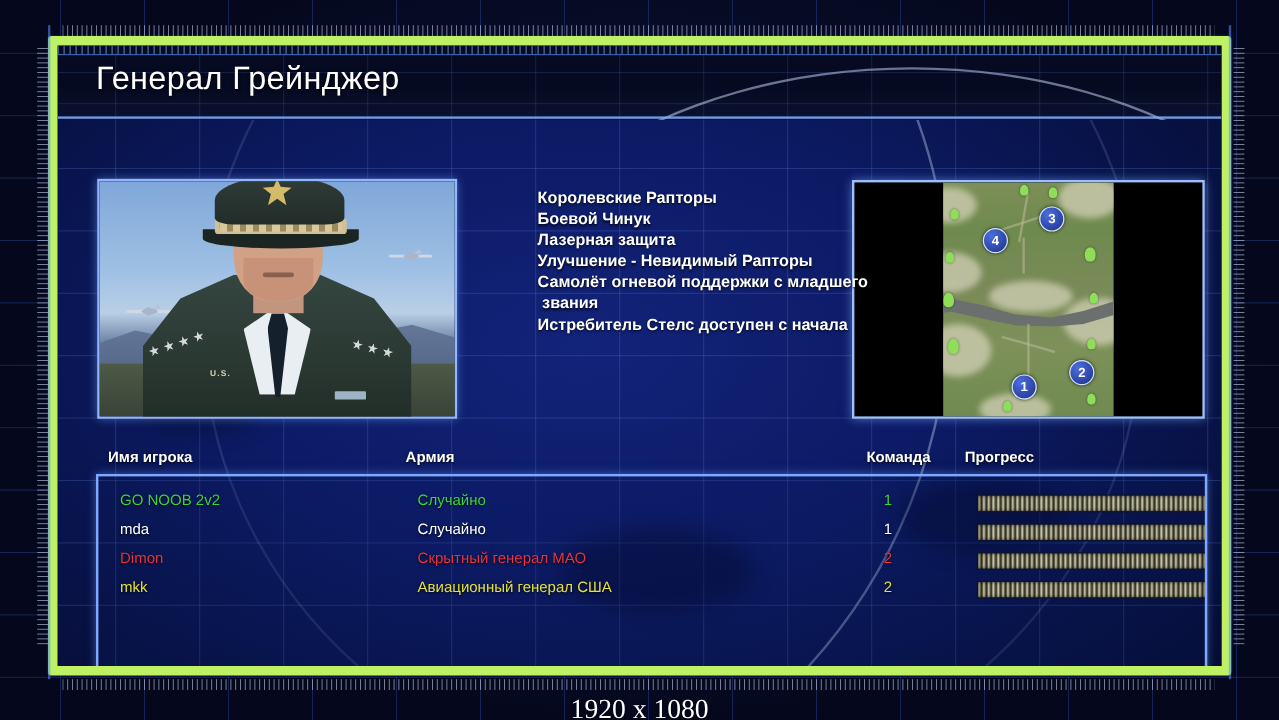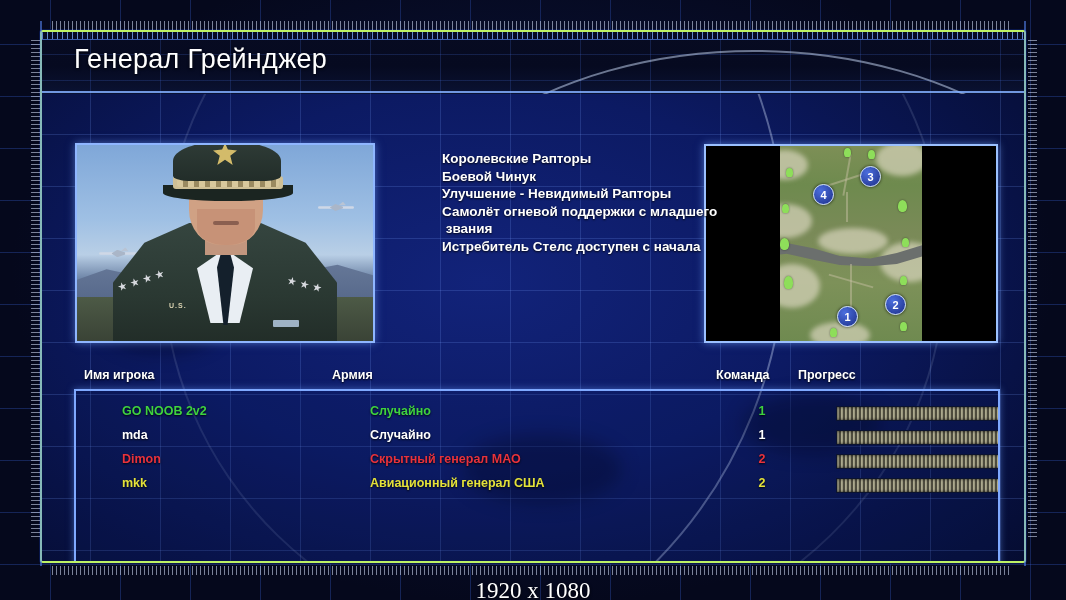--- a/index.html
+++ b/index.html
@@ -51,21 +51,21 @@
   .clock{
     position:absolute;right:4px;top:0;height:13px;line-height:13px;
     font-family:"DejaVu Sans Mono","Liberation Mono",monospace;
     font-size:9px;font-weight:bold;color:#e7eefc;letter-spacing:.5px;
   }
 
   
   .frame{
     position:absolute;left:40px;top:30px;width:986px;height:533px;
     box-sizing:border-box;
-    border:2px solid #bef264;
+    border:8px solid #bef264;
     border-radius:3px;
     box-shadow:0 0 0 1px rgba(10,24,80,.9), 0 0 14px rgba(40,90,220,.45) inset;
     background:transparent;
     overflow:hidden;
   }
   
   .hdr{
     position:absolute;left:0;top:0;width:100%;height:62px;
     background:linear-gradient(180deg,#070b22 0%, #060a20 55%, #0a1233 100%);
     overflow:hidden;
@@ -219,22 +219,22 @@
   .c-team{left:632px;}
   .c-prog{left:714px;}
 
   .tbl-box{
     position:absolute;left:32px;top:295px;width:922px;height:193px;
     border:2px solid #7fa9ff;
     box-shadow:0 0 7px rgba(110,160,255,.5);
     background:rgba(10,26,96,.18);
     overflow:hidden;
   }
-  .row{position:absolute;left:0;width:100%;height:24px;font-size:12.5px;font-weight:bold;
-    text-shadow:0 1px 2px rgba(0,0,0,.85);margin-left:28px;}
+  .row{position:absolute;left:0;width:100%;height:24px;font-size:12.5px;font-weight:normal;
+    text-shadow:0 1px 2px rgba(0,0,0,.85);}
   .row .nm{position:absolute;left:18px;top:3px;}
   .row .ar{position:absolute;left:266px;top:3px;}
   .row .tm{position:absolute;left:650px;top:3px;width:16px;text-align:center;}
   .bar{
     position:absolute;left:732px;top:5px;width:190px;height:13px;
     border:1px solid #0b1330;
     background:
       repeating-linear-gradient(90deg,
         #8f8d74 0px, #c9c6a8 1px, #6e6c58 2px, #2c2b23 3px, #6e6c58 4px);
     box-shadow:inset 0 0 3px rgba(0,0,0,.8);
@@ -344,20 +344,21 @@
             <div class="star"></div>
             <div class="star"></div>
         </div>
         <div class="usbadge">U.S.</div>
         <div class="ribbon"></div>
       </div>
 
       <div class="features">
         <div>Королевские Рапторы</div>
         <div>Боевой Чинук</div>
+        <div>Лазерная защита</div>
         <div>Улучшение - Невидимый Рапторы</div>
         <div>Самолёт огневой поддержки с младшего</div>
         <div> звания</div>
         <div>Истребитель Стелс доступен с начала</div>
       </div>
 
       <div class="mm-wrap">
         <div class="mm-inner">
           <div class="mm-sand" style="left:-18px;top:4px;width:46px;height:30px;"></div>
           <div class="mm-sand" style="left:96px;top:-4px;width:52px;height:34px;"></div>

